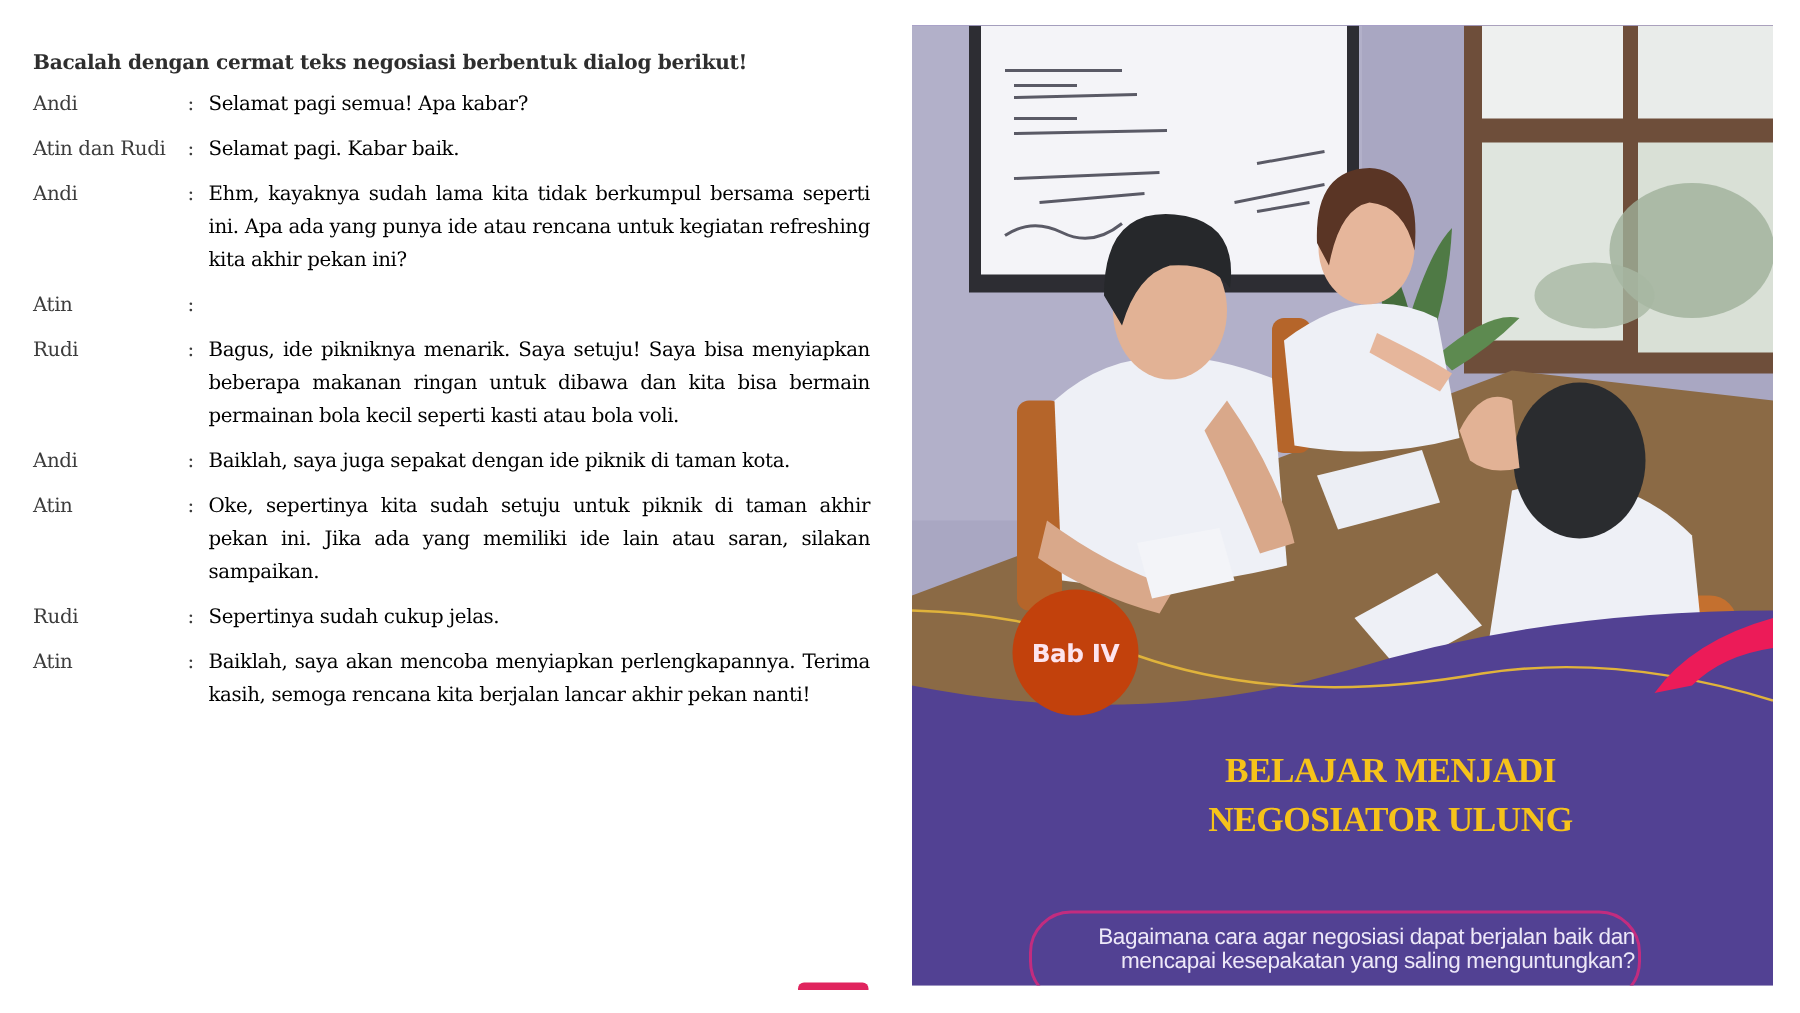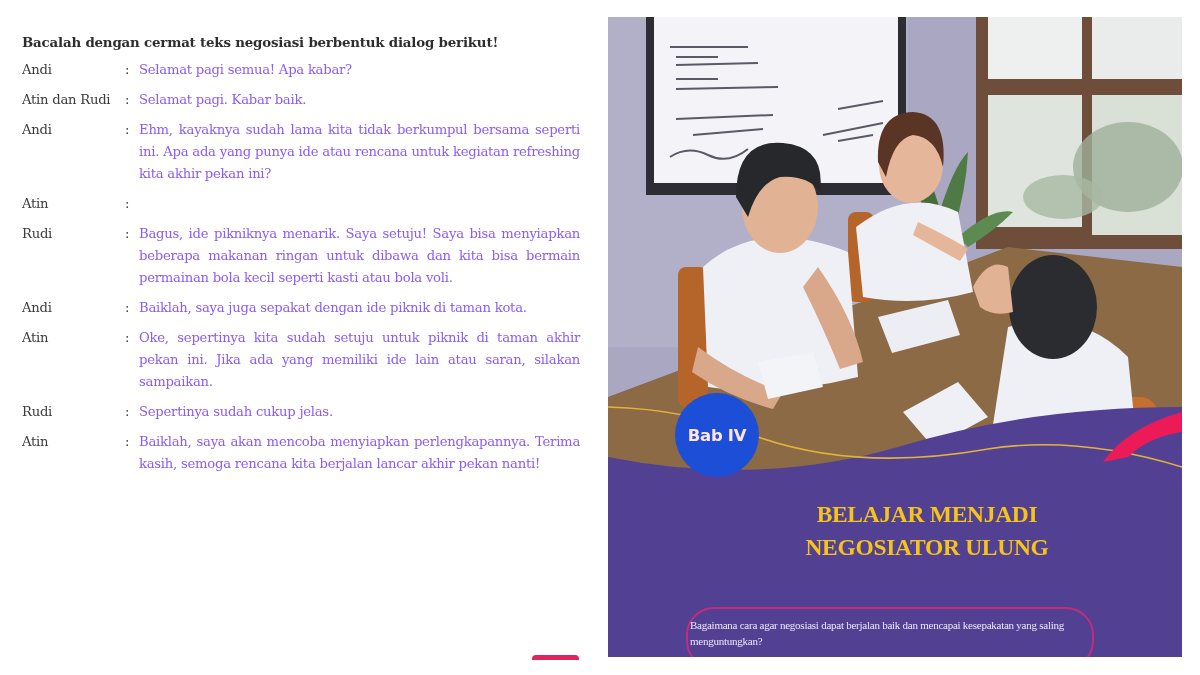--- a/index.html
+++ b/index.html
@@ -9,48 +9,48 @@
   }
   .left-page { position: absolute; left: 22px; top: 18px; width: 560px; color: #3a3a3a; margin-top: 16px; }
   .instruction {
     font-family: "DejaVu Serif", serif; font-weight: bold; font-size: 13.4px;
     color: #2e2e2e; margin: 0 0 9px 0; letter-spacing: -0.2px;
   }
   .dialog { display: flex; flex-direction: column; }
   .line { display: flex; font-size: 13.2px; line-height: 22px; margin-bottom: 8px; letter-spacing: -0.25px; }
   .speaker { width: 103px; flex: 0 0 103px; white-space: nowrap; color: #3c3c3c; }
   .colon { width: 14px; flex: 0 0 14px; color: #3c3c3c; }
-  .utterance { flex: 1; text-align: justify; color: #8b5cf6; padding-right: 2px; }
+  .utterance { flex: 1; text-align: justify; color: #000000; padding-right: 2px; }
   .page-marker {
     position: absolute; left: 532px; top: 655px; width: 47px; height: 5px;
     border-radius: 4px 4px 0 0; background: #e0245e;
   }
 
   .cover { position: absolute; left: 608px; top: 17px; width: 574px; height: 640px; overflow: hidden; background: #524193; }
   .cover-illustration { position: absolute; left: 0; top: 0; width: 574px; height: 640px; }
   .chapter-badge {
     position: absolute; left: 67px; top: 376px; width: 84px; height: 84px; border-radius: 50%;
-    background: #1d4ed8; display: flex; align-items: center; justify-content: center;
+    background: #c2410c; display: flex; align-items: center; justify-content: center;
   }
   .chapter-badge span {
     font-family: "DejaVu Sans", sans-serif; font-weight: bold; font-size: 16.5px; color: #fde4ee; letter-spacing: -0.3px;
   }
   .chapter-title {
     position: absolute; left: 0; width: 574px; top: 481px; text-align: center;
     font-family: Liberation Serif, serif; font-weight: bold; font-size: 23.5px; line-height: 33px;
     color: #f6c31a; letter-spacing: -0.3px; margin-left: 32px;
   }
   .question-box {
     position: absolute; left: 78px; top: 590px; width: 408px; height: 62px; box-sizing: border-box;
     border: 2px solid #c22c7f; border-radius: 28px; display: flex; align-items: flex-start; justify-content: center;
     padding-top: 8px;
   }
   .question-box span {
-    font-family: Liberation Serif, serif; font-size: 11px; line-height: 16px; color: #ede8f8;
-    text-align: left; letter-spacing: -0.25px; width: 400px;
+    font-family: Liberation Sans, sans-serif; font-size: 15px; line-height: 16px; color: #ede8f8;
+    text-align: right; letter-spacing: -0.25px; width: 400px;
   }
 </style>
 </head>
 <body>
 
 <div class="left-page">
   <p class="instruction">Bacalah dengan cermat teks negosiasi berbentuk dialog berikut!</p>
   <div class="dialog">
     <div class="line">
       <span class="speaker">Andi</span>

